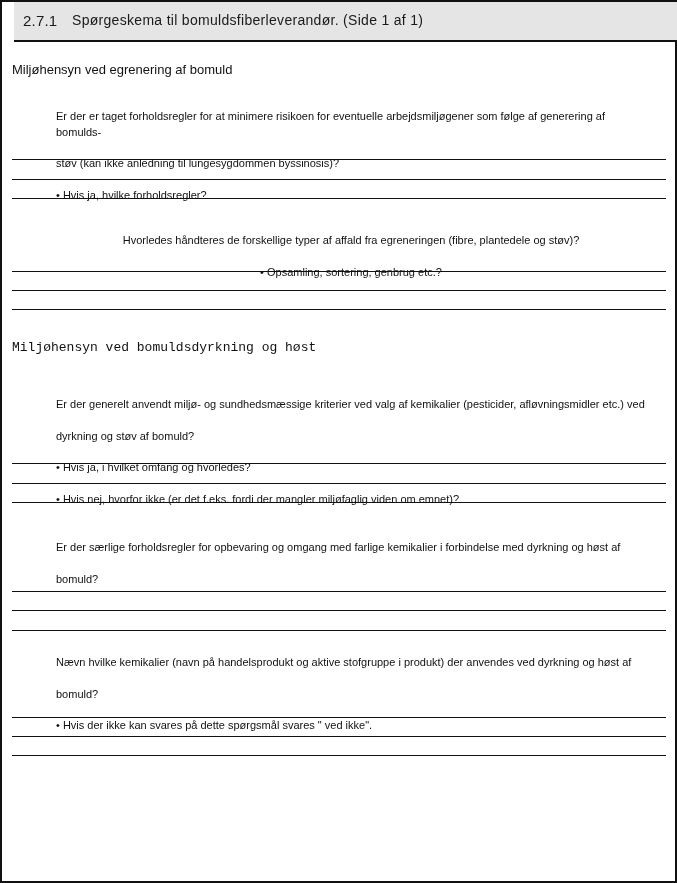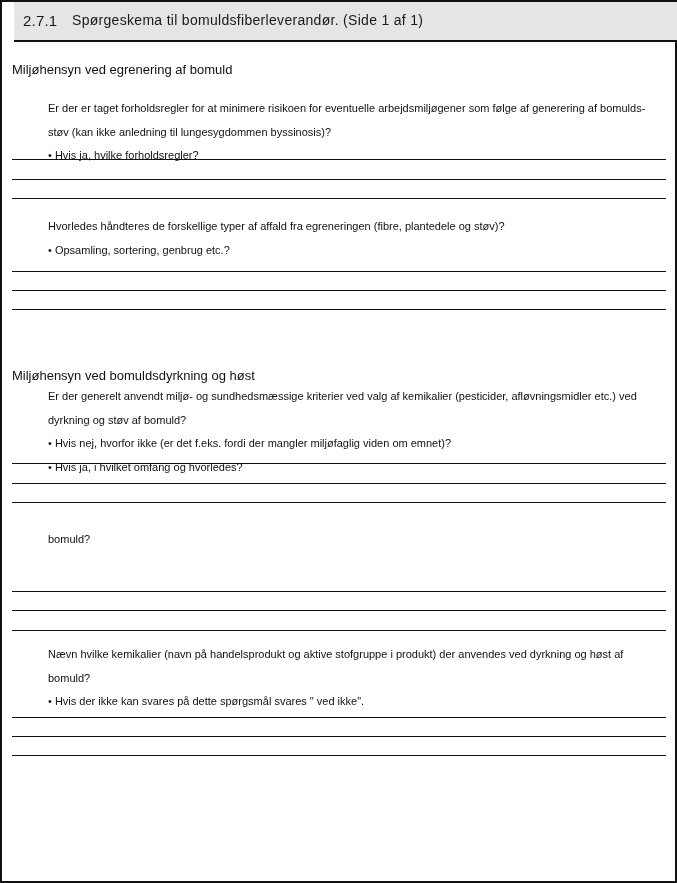--- a/index.html
+++ b/index.html
@@ -6,21 +6,21 @@
     body { width: 677px; height: 883px; position: relative; overflow: hidden;
       font-family: "Liberation Sans", sans-serif; color: #111111; }
     .frame { position: absolute; left: 0; top: 0; width: 673px; height: 879px;
       border: 2px solid #111111; background: #ffffff; }
     .header { position: absolute; left: 12px; top: 0; width: 673px; height: 38px;
       background: #e5e5e5; border-bottom: 2px solid #111111; }
     .header .num { position: absolute; left: 9px; top: 10px; font-size: 15px; color: #1a1a1a; letter-spacing: 0.2px; }
     .header .title { position: absolute; left: 58px; top: 10px; font-size: 14px; color: #1a1a1a; letter-spacing: 0.3px; }
     .section-title { position: absolute; left: 10px; font-size: 13px; color: #111; }
     .q { position: absolute; left: 10px; width: 650px; font-size: 11px; line-height: 15.5px; color: #111; }
-    .q p { margin: 8px; padding-left: 28px; }
+    .q p { margin: 16px; padding-left: 28px; }
     .bullet::before { content: "\2022\00a0"; }
     .line { position: absolute; left: 10px; width: 654px; height: 0; border-top: 1px solid #111111; }
   </style>
 </head>
 <body>
 
 <div class="frame">
   <div class="header">
     <span class="num">2.7.1</span>
     <span class="title">Spørgeskema til bomuldsfiberleverandør. (Side 1 af 1)</span>
@@ -30,41 +30,42 @@
 
   <div class="q" style="top:91px;">
     <p>Er der er taget forholdsregler for at minimere risikoen for eventuelle arbejdsmiljøgener som følge af generering af bomulds-</p>
     <p>støv (kan ikke anledning til lungesygdommen byssinosis)?</p>
     <p class="bullet">Hvis ja, hvilke forholdsregler?</p>
   </div>
   <div class="line" style="top:157px;"></div>
   <div class="line" style="top:177px;"></div>
   <div class="line" style="top:196px;"></div>
 
-  <div class="q" style="top:209px;">
+  <div class="q" style="top:215px;text-align:center;">
     <p>Hvorledes håndteres de forskellige typer af affald fra egreneringen (fibre, plantedele og støv)?</p>
     <p class="bullet">Opsamling, sortering, genbrug etc.?</p>
   </div>
   <div class="line" style="top:269px;"></div>
   <div class="line" style="top:288px;"></div>
   <div class="line" style="top:307px;"></div>
 
-  <div class="section-title" style="top:366px;">Miljøhensyn ved bomuldsdyrkning og høst</div>
+  <div class="section-title" style="top:338px;font-family:Liberation Mono, monospace;">Miljøhensyn ved bomuldsdyrkning og høst</div>
 
   <div class="q" style="top:379px;">
     <p>Er der generelt anvendt miljø- og sundhedsmæssige kriterier ved valg af kemikalier (pesticider, afløvningsmidler etc.) ved</p>
     <p>dyrkning og støv af bomuld?</p>
+    <p class="bullet">Hvis ja, i hvilket omfang og hvorledes?</p>
     <p class="bullet">Hvis nej, hvorfor ikke (er det f.eks. fordi der mangler miljøfaglig viden om emnet)?</p>
-    <p class="bullet">Hvis ja, i hvilket omfang og hvorledes?</p>
   </div>
   <div class="line" style="top:461px;"></div>
   <div class="line" style="top:481px;"></div>
   <div class="line" style="top:500px;"></div>
 
   <div class="q" style="top:522px;">
+    <p>Er der særlige forholdsregler for opbevaring og omgang med farlige kemikalier i forbindelse med dyrkning og høst af</p>
     <p>bomuld?</p>
   </div>
   <div class="line" style="top:589px;"></div>
   <div class="line" style="top:608px;"></div>
   <div class="line" style="top:628px;"></div>
 
   <div class="q" style="top:637px;">
     <p>Nævn hvilke kemikalier (navn på handelsprodukt og aktive stofgruppe i produkt) der anvendes ved dyrkning og høst af</p>
     <p>bomuld?</p>
     <p class="bullet">Hvis der ikke kan svares på dette spørgsmål svares " ved ikke".</p>

